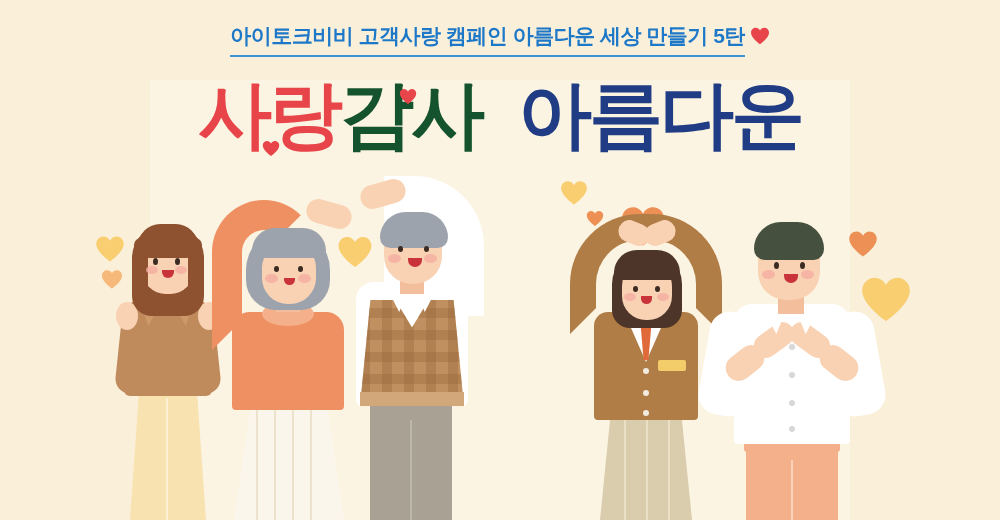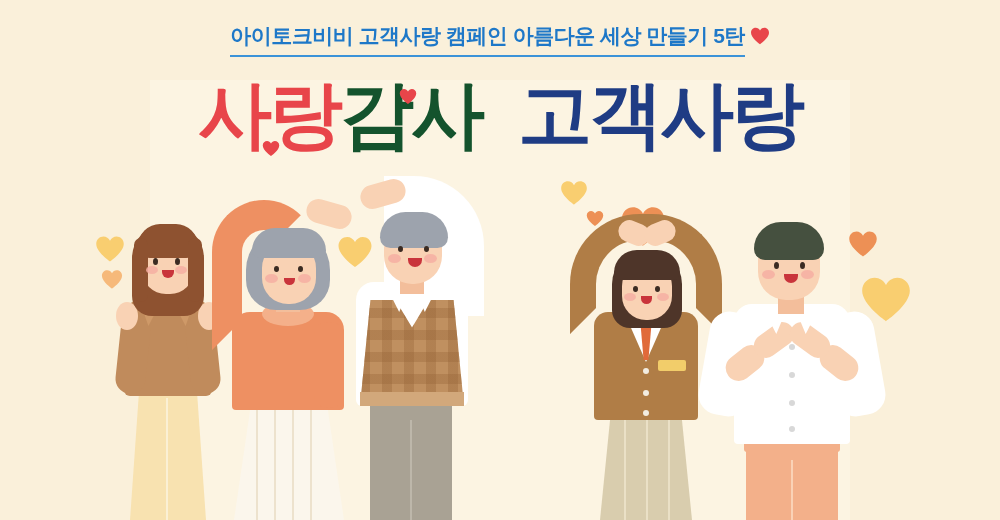--- a/index.html
+++ b/index.html
@@ -78,21 +78,21 @@
     <span style="margin-top:-4px;">
       <svg width="20" height="18" viewBox="0 0 24 22">
         <path d="M12 21 C12 21 1 13.5 1 7 C1 3.2 3.9 1 6.8 1 C9 1 11 2.4 12 4.3 C13 2.4 15 1 17.2 1 C20.1 1 23 3.2 23 7 C23 13.5 12 21 12 21 Z" fill="#E8454A"></path>
       </svg>
     </span>
   </div>
 
   <div class="title-wrap">
     <span class="tw red">사랑</span>
     <span class="tw cyan">감사</span>
-    <span class="tw navy">고객사랑</span>
+    <span class="tw navy">아름다운</span>
   </div>
 
   <span class="hrt" style="left:262px;top:140px;">
     <svg width="18" height="17" viewBox="0 0 24 22">
         <path d="M12 21 C12 21 1 13.5 1 7 C1 3.2 3.9 1 6.8 1 C9 1 11 2.4 12 4.3 C13 2.4 15 1 17.2 1 C20.1 1 23 3.2 23 7 C23 13.5 12 21 12 21 Z" fill="#E8454A"></path>
       </svg>
   </span>
   <span class="hrt" style="left:399px;top:88px;">
     <svg width="18" height="17" viewBox="0 0 24 22">
         <path d="M12 21 C12 21 1 13.5 1 7 C1 3.2 3.9 1 6.8 1 C9 1 11 2.4 12 4.3 C13 2.4 15 1 17.2 1 C20.1 1 23 3.2 23 7 C23 13.5 12 21 12 21 Z" fill="#E8454A"></path>

